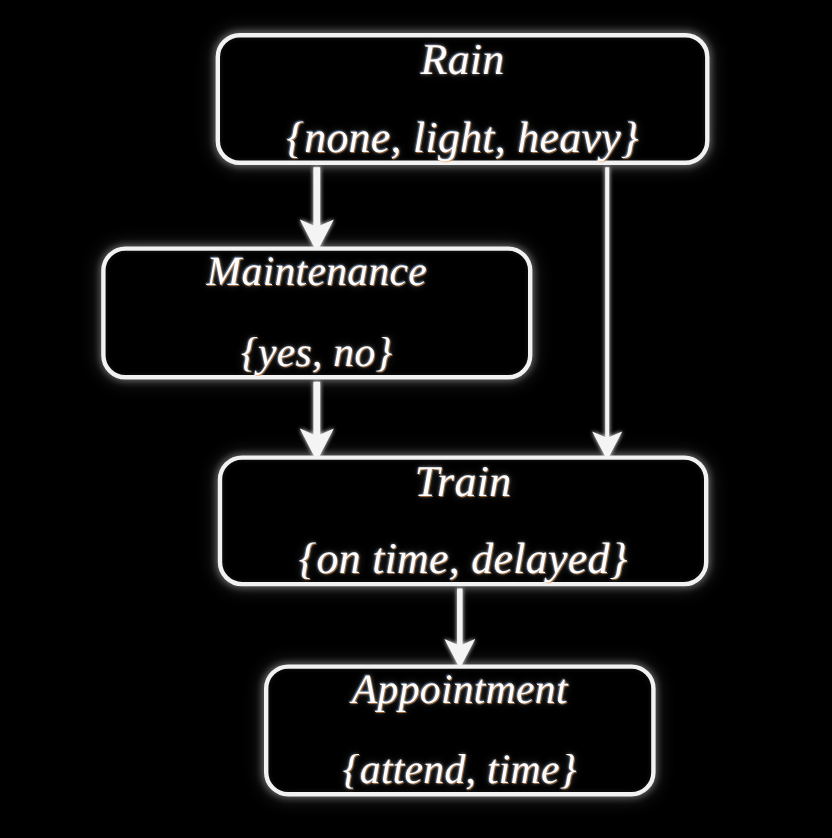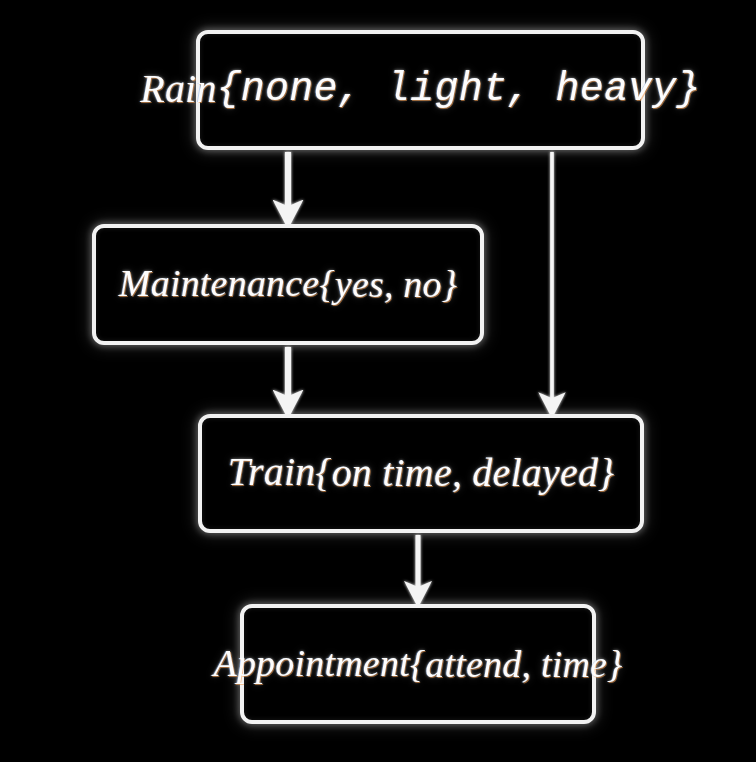--- a/index.html
+++ b/index.html
@@ -25,26 +25,26 @@
     left: 0;
     top: 0;
     width: 756px;
     height: 762px;
     pointer-events: none;
   }
   .node {
     position: absolute;
     box-sizing: border-box;
     border: 4px solid #f2f2f2;
-    border-radius: 12px;
+    border-radius: 22px;
     background: #000000;
     display: flex;
-    flex-direction: row;
+    flex-direction: column;
     align-items: center;
-    justify-content: center;
+    justify-content: space-between;
     box-shadow: 0 0 7px 1px rgba(255,255,255,0.34),
                 0 0 16px 3px rgba(255,255,255,0.13),
                 inset 0 0 5px rgba(255,255,255,0.10);
     filter: blur(0.18px);
   }
   .node-name,
   .node-states {
     display: block;
     color: #fdfdfd;
     font-style: italic;
@@ -62,21 +62,21 @@
   .node-name   { font-size: 38px; margin-bottom: 2px; }
   .node-states { font-size: 38px; }
 
   
   #node-rain        { left:196px; top: 30px; width:449px; height:120px; }
   #node-maintenance { left: 92px; top:224px; width:392px; height:121px; }
   #node-train       { left:198px; top:414px; width:446px; height:119px; }
   #node-appointment { left:240px; top:604px; width:356px; height:120px; }
 
   #node-rain .node-name        { font-size: 40px; }
-  #node-rain .node-states      { font-size: 40px; font-family: Liberation Mono, monospace; }
+  #node-rain .node-states      { font-size: 40px; }
   #node-train .node-name       { font-size: 40px; }
   #node-train .node-states     { font-size: 40px; }
   #node-appointment .node-name { font-size: 38px; }
   #node-appointment .node-states { font-size: 38px; }
 </style>
 </head>
 <body>
 
 <div id="canvas">
 

